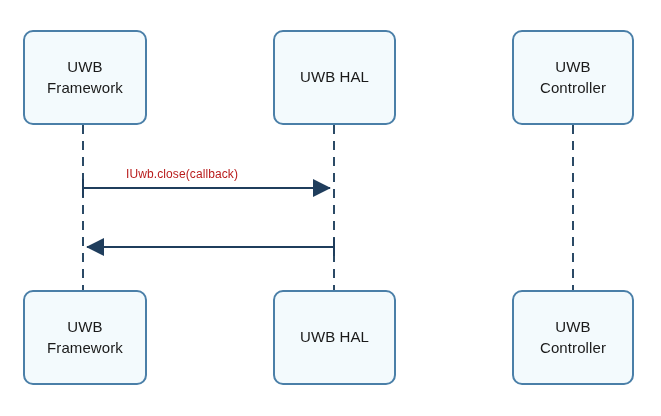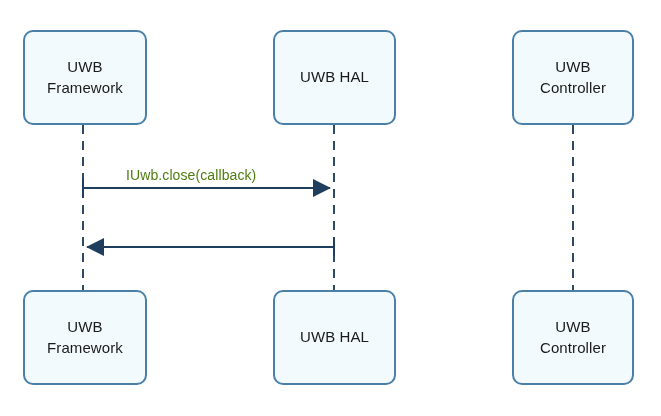--- a/index.html
+++ b/index.html
@@ -28,22 +28,22 @@
     justify-content: center;
     text-align: center;
     color: #1a1a1a;
     font-size: 15px;
     line-height: 1.35;
     letter-spacing: 0.1px;
     white-space: pre-line;
   }
   .msg-label {
     position: absolute;
-    color: #4d7c0f;
-    font-size: 14px;
+    color: #b91c1c;
+    font-size: 12px;
     line-height: 1;
     white-space: nowrap;
     letter-spacing: 0.1px;
   }
   #svg-layer {
     position: absolute;
     left: 0;
     top: 0;
     width: 661px;
     height: 416px;

